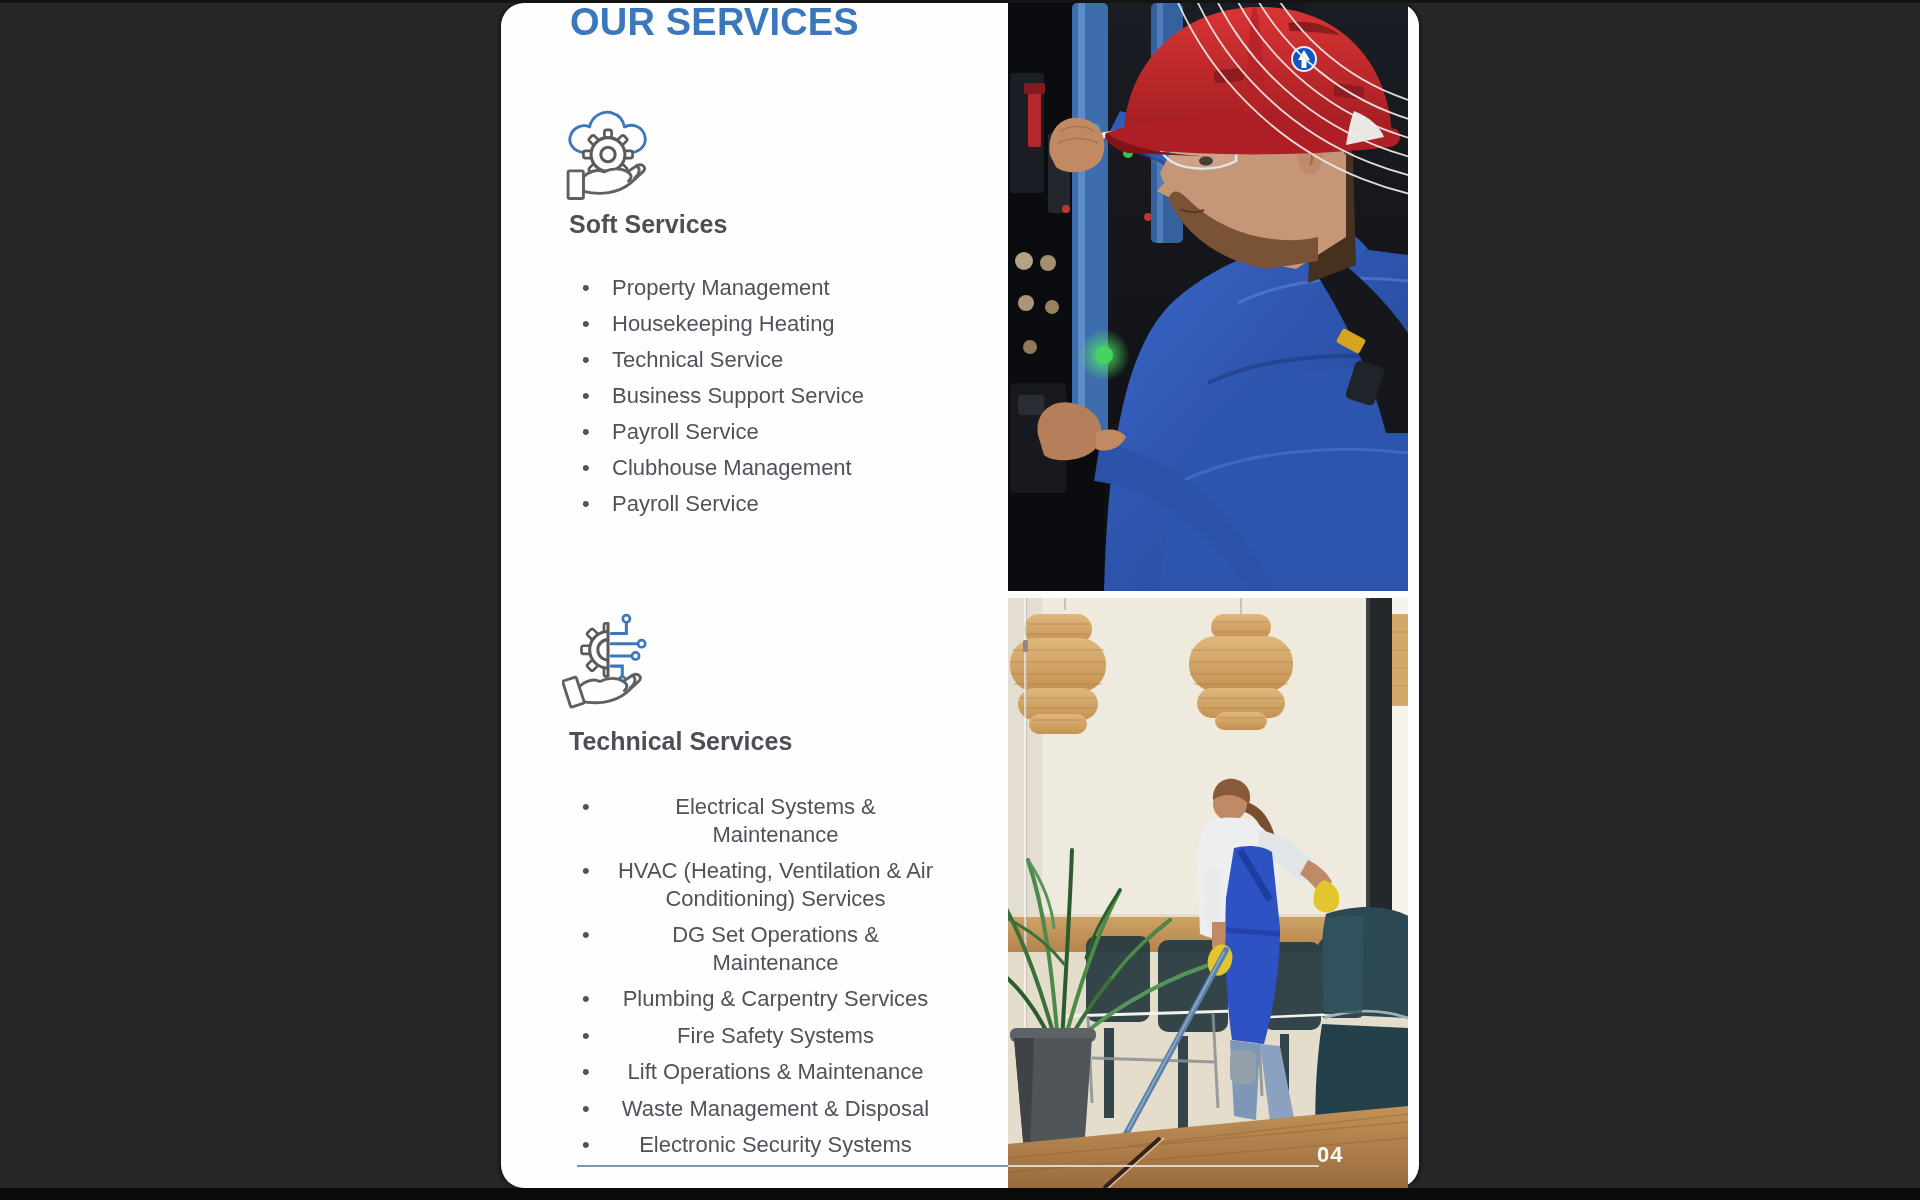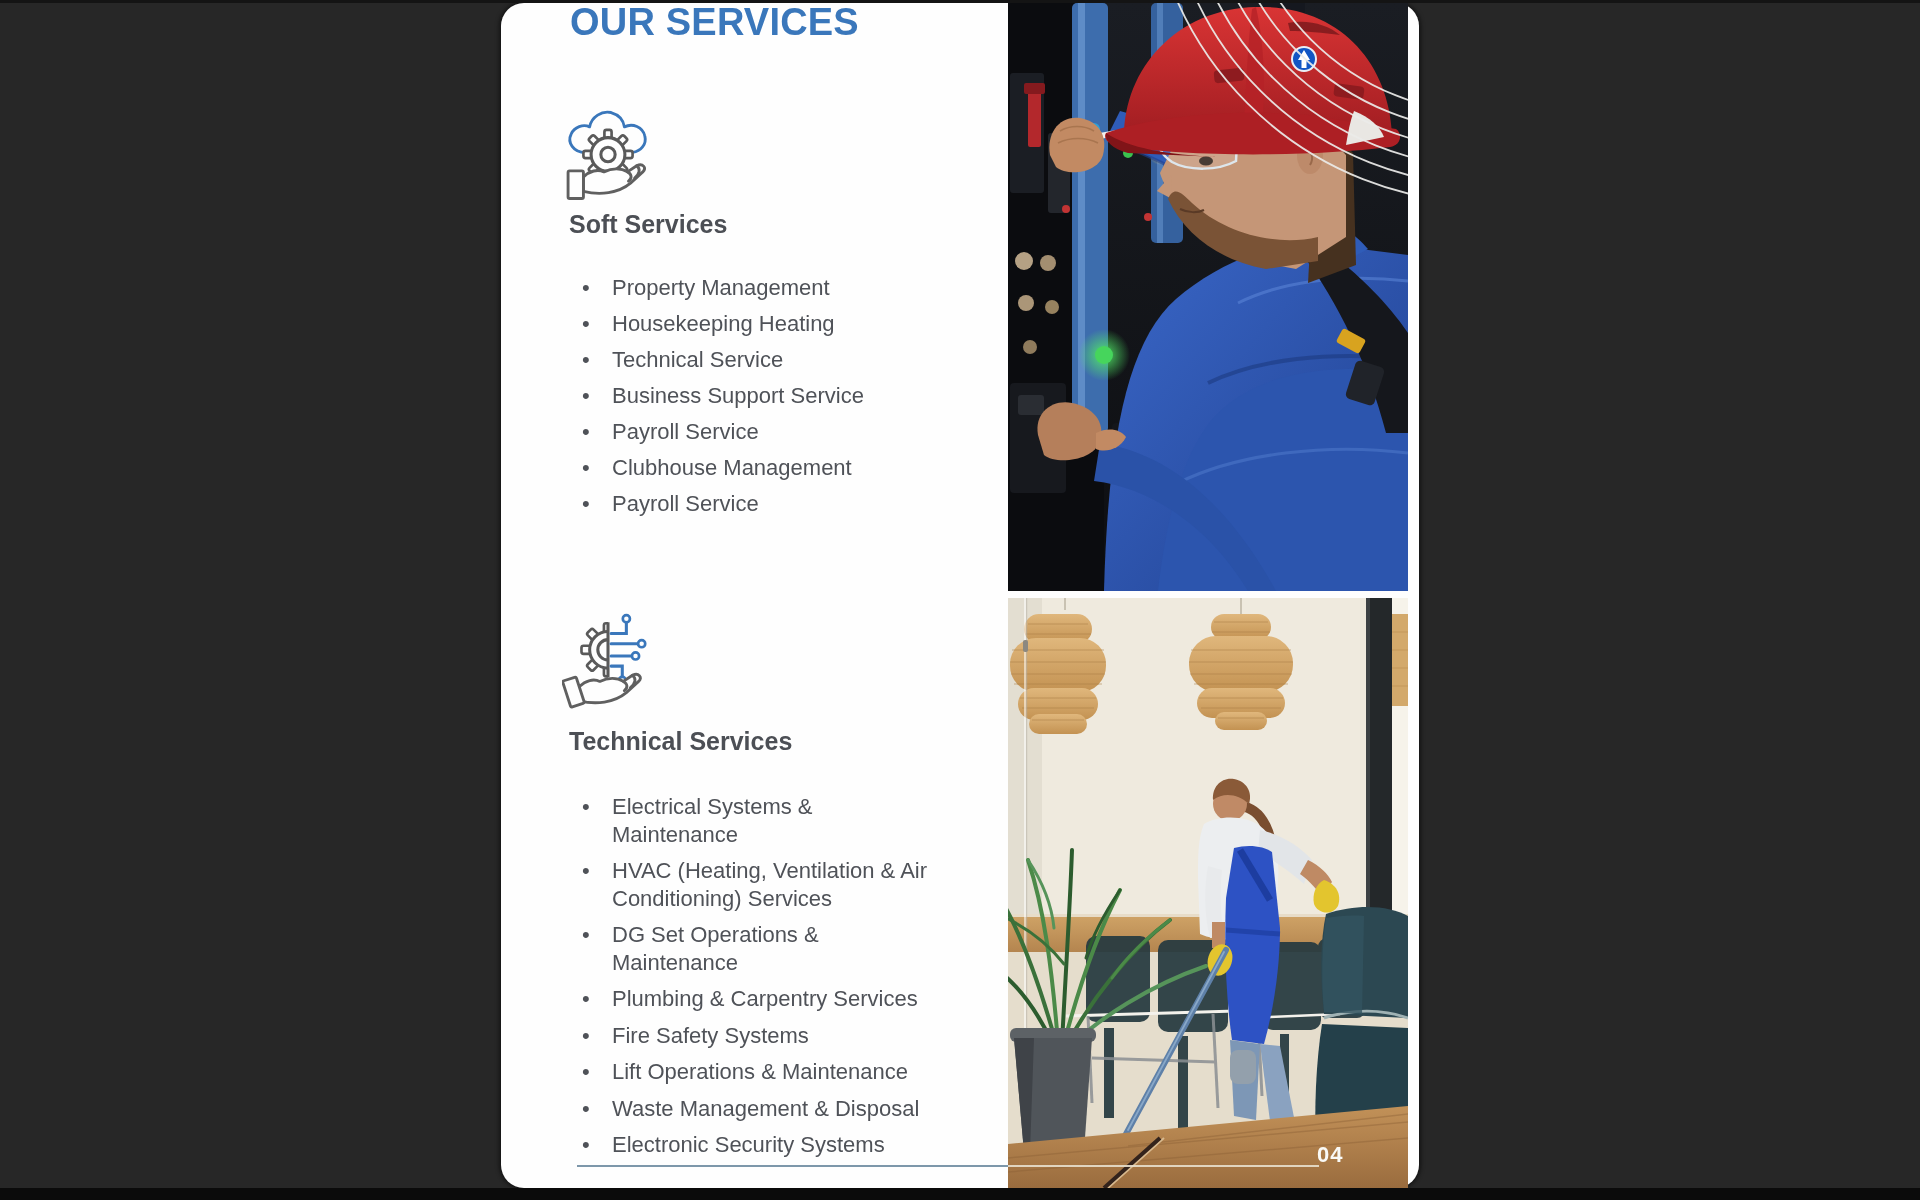--- a/index.html
+++ b/index.html
@@ -23,21 +23,21 @@
   .svc-heading { position:absolute; left:68px; font-size:25px; font-weight:700; color:#4c4f55; }
   .head-soft { top:207px; }
   .head-tech { top:724px; }
 
   ul.svc-list { position:absolute; left:68px; list-style:none; width:370px; }
   .list-soft { top:271px; }
   .list-tech { top:790px; }
   ul.svc-list li { position:relative; padding-left:43px; font-size:22px; font-weight:400;
                    color:#4f5258; white-space:pre-line; }
   .list-soft li { line-height:27px;   margin-bottom:9px; }
-  .list-tech li { line-height:27.5px; margin-bottom:9px; }
+  .list-tech li { line-height:27.5px; margin-bottom:9px;text-align:center; }
   ul.svc-list li::before { content:"•"; position:absolute; left:13px; top:0; color:#4f5258; }
 
   .photo { position:absolute; left:507px; width:400px; overflow:hidden; background:#1a1a1a; }
   .photo-top    { top:0;     height:588px; }
   .photo-bottom { top:595px; height:590px; }
   .photo svg { display:block; width:100%; height:100%; }
 
   .footer-rule-left  { position:absolute; left:76px;  top:1162px; width:431px; height:2px;
                        background:#7d97aa; z-index:5; }
   .footer-rule-right { position:absolute; left:507px; top:1162px; width:311px; height:2px;

